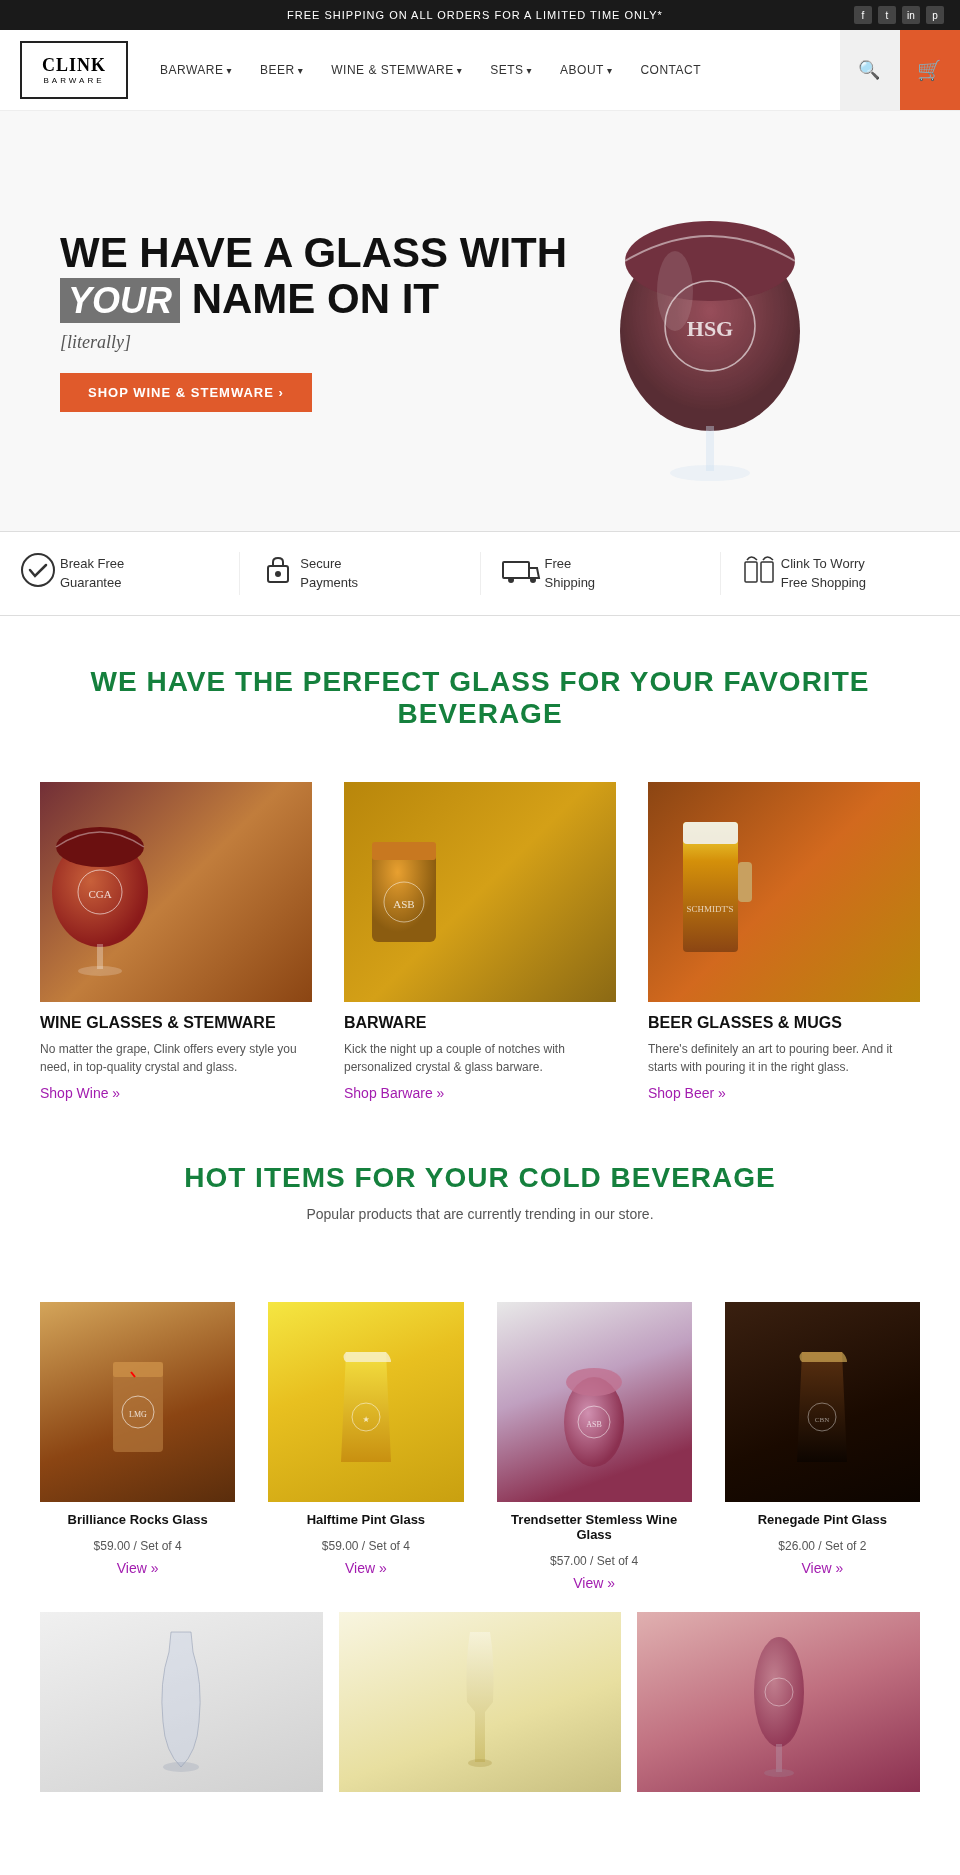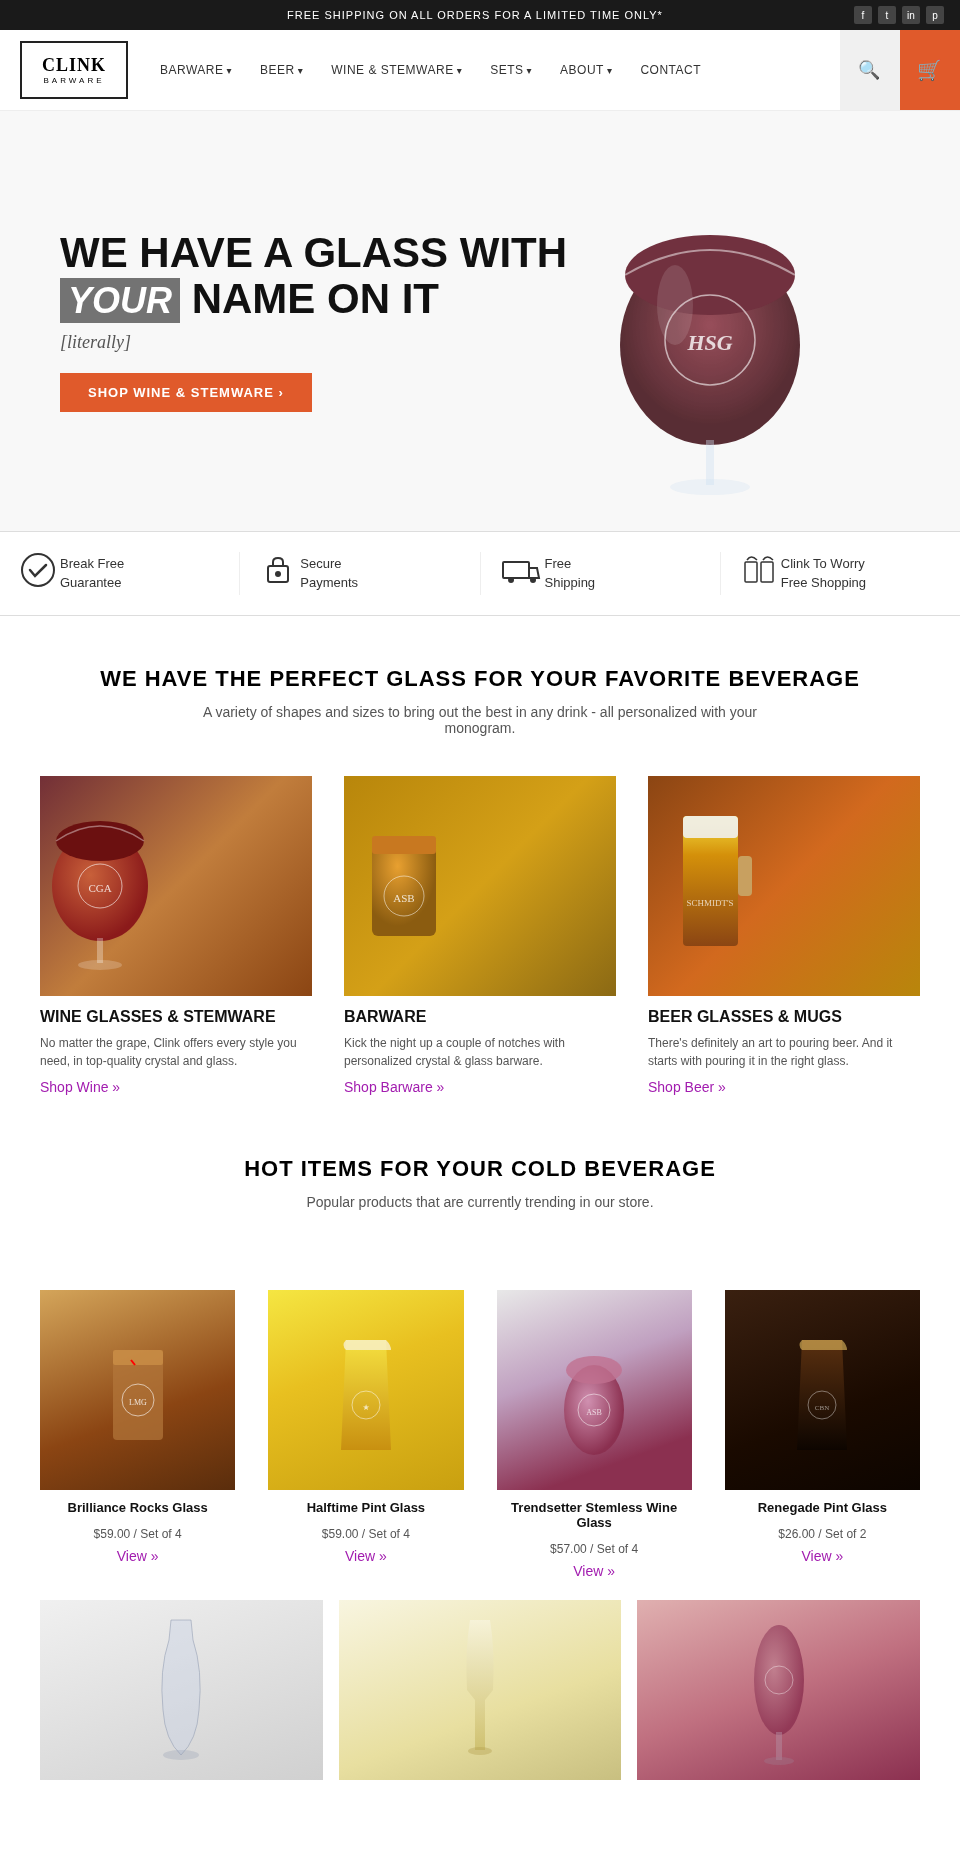--- a/index.html
+++ b/index.html
@@ -128,24 +128,23 @@
       padding: 12px 28px;
       font-size: 13px;
       font-weight: bold;
       letter-spacing: 1px;
       cursor: pointer;
       text-transform: uppercase;
     }
     .hero-image {
       position: absolute;
       right: 40px;
-      top: 34px;
+      top: 20px;
       width: 320px;
       height: 380px;
-      font-style: italic;
     }
 
     
     .features-bar {
       display: flex;
       border-top: 1px solid #ddd;
       border-bottom: 1px solid #ddd;
       padding: 20px 0;
       background: #fff;
     }
@@ -160,26 +159,26 @@
     .feature-item:last-child { border-right: none; }
     .feature-icon { font-size: 30px; color: #333; }
     .feature-text { font-size: 13px; color: #333; line-height: 1.4; }
 
     
     .section-header {
       text-align: center;
       padding: 50px 40px 20px;
     }
     .section-title {
-      font-size: 22px;
+      font-size: 28px;
       font-weight: 900;
       text-transform: uppercase;
       letter-spacing: 1px;
       font-family: 'Arial Black', Arial, sans-serif;
-      color: #000000;
+      color: #15803d;
       margin-bottom: 12px;
     }
     .section-subtitle {
       font-size: 14px;
       color: #555;
       max-width: 600px;
       margin: 0 auto;
     }
 
     
@@ -383,21 +382,20 @@
           <path d="M6,8 Q10,2 16,8" fill="none" stroke="#333" stroke-width="1.5"></path>
           <path d="M22,8 Q26,2 32,8" fill="none" stroke="#333" stroke-width="1.5"></path>
         </svg>
     </div>
     <div class="feature-text">Clink To Worry<br>Free Shopping</div>
   </div>
 </div>
 
 <div class="section-header">
   <div class="section-title">WE HAVE THE PERFECT GLASS FOR YOUR FAVORITE BEVERAGE</div>
-  <div class="section-subtitle">A variety of shapes and sizes to bring out the best in any drink - all personalized with your monogram.</div>
 </div>
 
 <div class="category-grid">
 
   <div class="category-card">
     <div class="category-img category-img-wine">
       <svg width="120" height="200" viewBox="0 0 120 200">
         <defs>
             <radialGradient id="wg1" cx="40%" cy="40%" r="60%">
               <stop offset="0%" stop-color="#c8603a"></stop>

